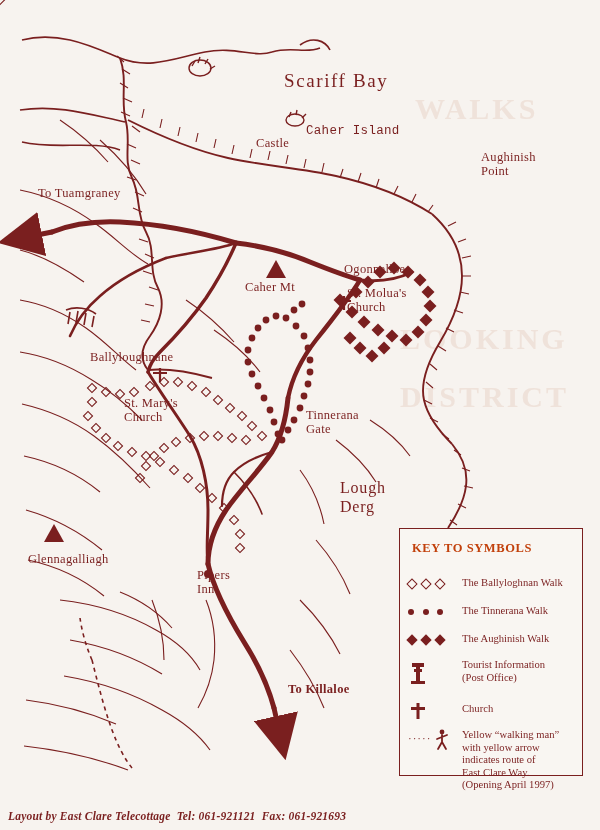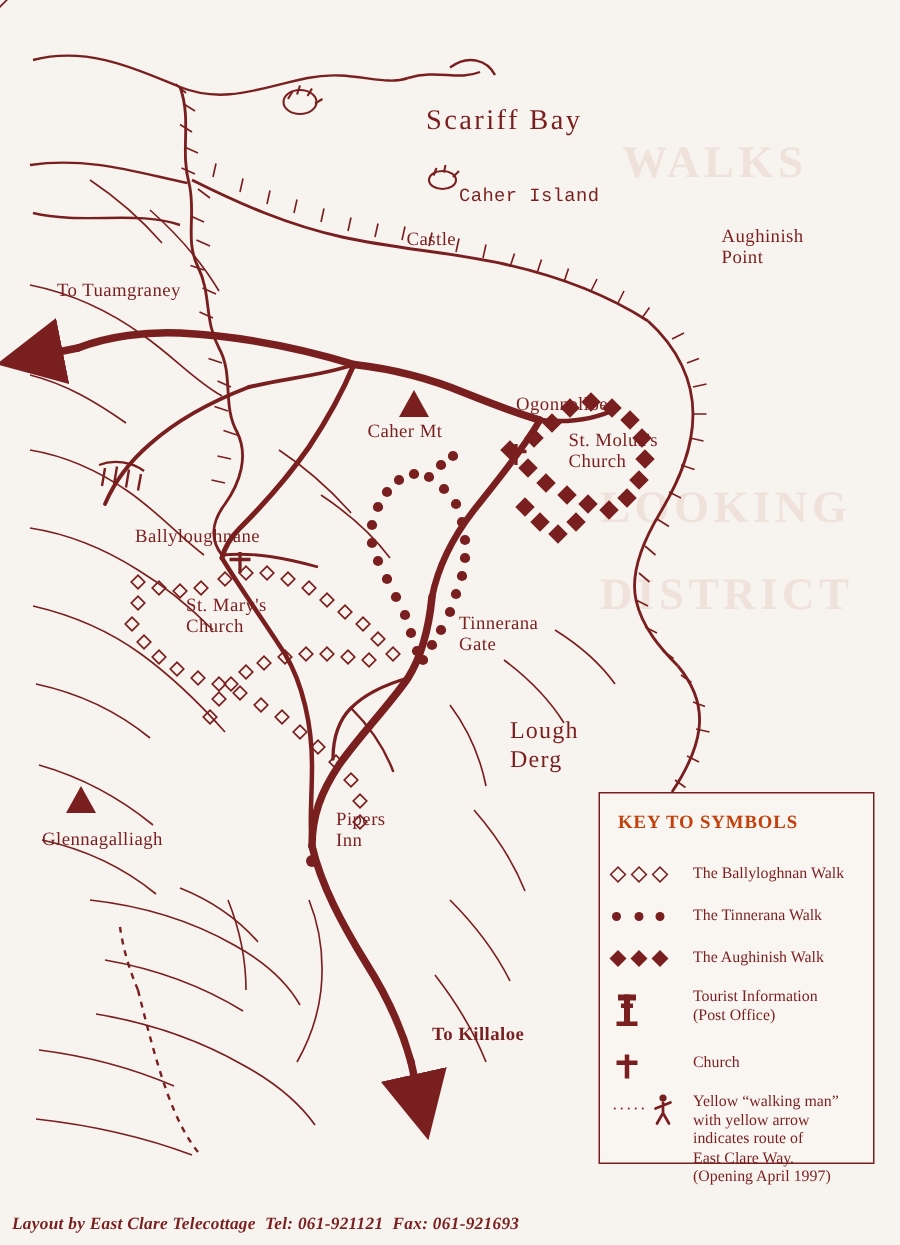--- a/index.html
+++ b/index.html
@@ -419,35 +419,35 @@
     <g fill="#7a1f1f">
       <circle cx="208" cy="574" r="4"></circle>
     </g>
   </svg>
 
   <div class="mlabel big" style="left:272px; top:70px;margin-left:12px;">Scariff Bay</div>
   <div class="mlabel med" style="left:340px; top:478px;">Lough
 Derg</div>
 
   <div class="mlabel" style="left:306px; top:124px;font-family:Liberation Mono, monospace;">Caher Island</div>
-  <div class="mlabel" style="left:256px; top:152px;margin-left:15px;">Castle</div>
+  <div class="mlabel" style="left:256px; top:136px;">Castle</div>
   <div class="mlabel" style="left:481px; top:150px;">Aughinish
 Point</div>
   <div class="mlabel" style="left:38px; top:186px;">To Tuamgraney</div>
   <div class="mlabel" style="left:245px; top:280px;">Caher Mt</div>
   <div class="mlabel" style="left:344px; top:262px;">Ogonnelloe</div>
-  <div class="mlabel" style="left:347px; top:286px;margin-left:32px;">St. Molua's
+  <div class="mlabel" style="left:347px; top:286px;">St. Molua's
 Church</div>
   <div class="mlabel" style="left:90px; top:350px;">Ballyloughnane</div>
   <div class="mlabel" style="left:124px; top:396px;">St. Mary's
 Church</div>
   <div class="mlabel" style="left:306px; top:408px;">Tinnerana
 Gate</div>
   <div class="mlabel" style="left:28px; top:552px;">Glennagalliagh</div>
-  <div class="mlabel" style="left:197px; top:539px;margin-left:27px;">Pipers
+  <div class="mlabel" style="left:197px; top:568px;">Pipers
 Inn</div>
   <div class="mlabel" style="left:288px; top:682px;font-weight:bold;">To Killaloe</div>
 
   <div id="key-box">
     <div id="key-title">KEY TO SYMBOLS</div>
 
     <div class="key-row" style="top:48px;">
       <span class="key-sym">
         <span class="sym-open-d"></span><span class="sym-open-d"></span><span class="sym-open-d"></span>
       </span>

